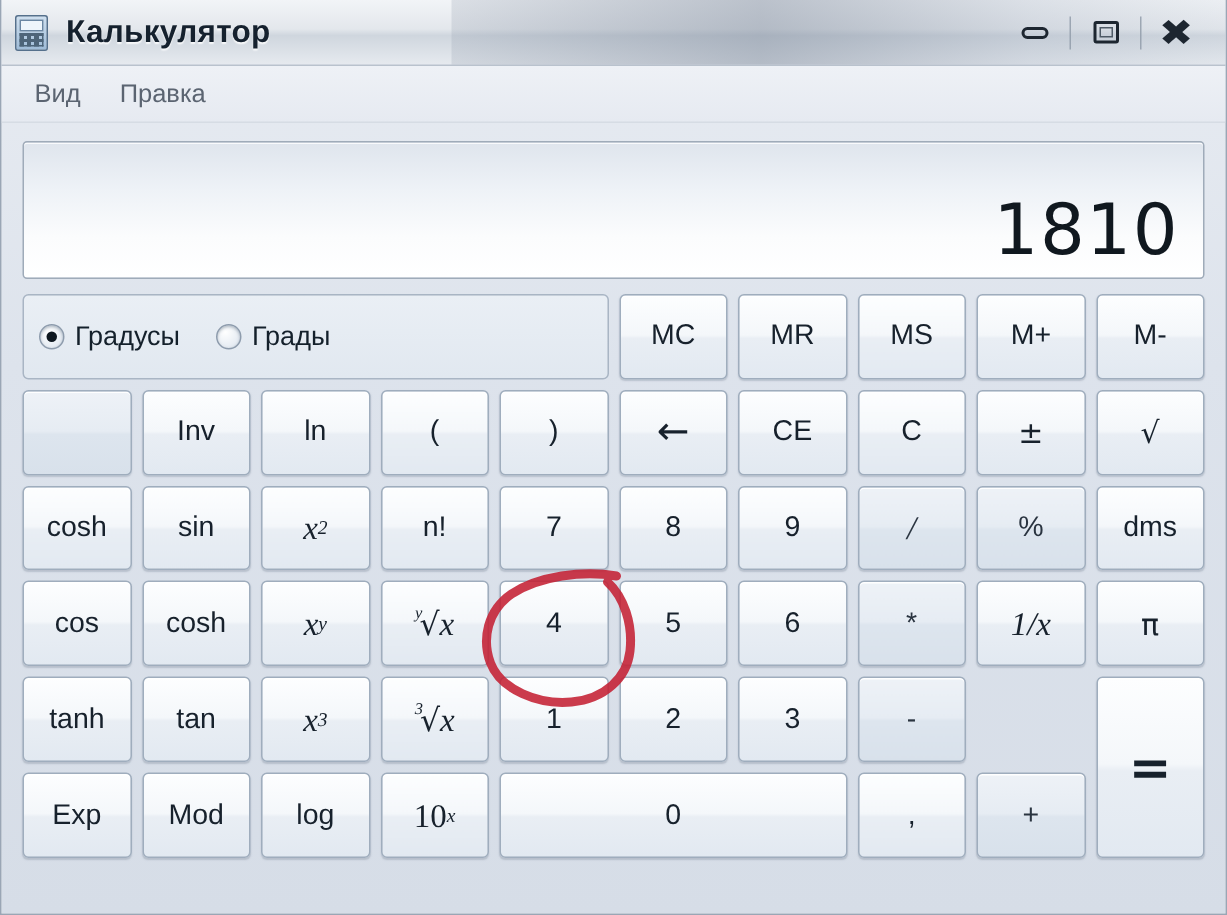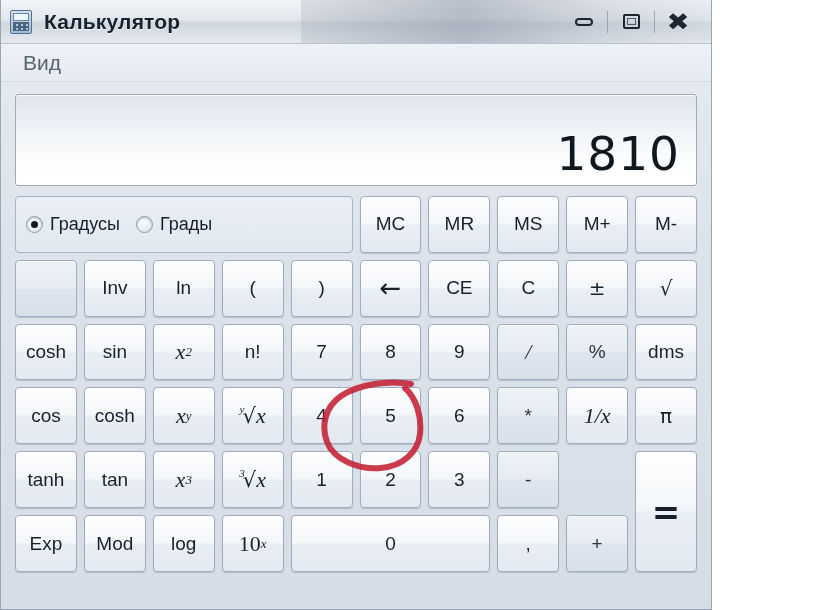--- a/index.html
+++ b/index.html
@@ -6,21 +6,21 @@
 
   html, body {
     width: 818px;
     height: 610px;
     overflow: hidden;
     font-family: "Liberation Sans", sans-serif;
   }
 
   #window {
     position: relative;
-    width: 712px;
+    width: 818px;
     height: 610px;
     background: linear-gradient(to bottom, #e8ecf2 0%, #dde3ec 40%, #d6dde7 100%);
     border: 1px solid #9aa6b5;
     border-top: none;
     overflow: hidden;
   }
 
   
   #titlebar {
     position: relative;
@@ -125,21 +125,21 @@
   #menubar {
     height: 38px;
     display: flex;
     align-items: center;
     padding-left: 12px;
     gap: 6px;
     background: linear-gradient(to bottom, #eef1f6, #e6eaf1);
     border-bottom: 1px solid #d6dce4;
   }
   .menu-item {
-    font-size: 21px;
+    font-size: 17px;
     color: #5b6471;
     padding: 3px 10px;
     cursor: default;
   }
 
   
   #display-wrap { padding: 12px 14px 8px 14px; }
   #display {
     height: 92px;
     background: linear-gradient(to bottom, #dfe5ed 0%, #eef2f7 35%, #fbfcfd 70%, #ffffff 100%);
@@ -238,21 +238,21 @@
 
   
   #anglebox {
     grid-column: span 5;
     background: linear-gradient(to bottom, #eaeff5, #e1e8f0);
     border: 1px solid #a9b5c4;
     border-radius: 4px;
     display: flex;
     align-items: center;
     padding: 0 10px;
-    gap: 16px;
+    gap: 24px;
   }
   .radio-opt {
     display: flex;
     align-items: center;
     gap: 7px;
     cursor: default;
   }
   .radio-dot {
     width: 17px; height: 17px;
     border-radius: 50%;
@@ -306,20 +306,21 @@
       </div>
       <div class="sep"></div>
       <div class="winbtn">
         <span class="ic-close">✖</span>
       </div>
     </div>
   </div>
 
   <div id="menubar">
     <div class="menu-item">Вид</div>
+    <div class="menu-item">Правка</div>
   </div>
 
   <div id="display-wrap">
     <div id="display">
       <span id="display-value">1810</span>
     </div>
   </div>
 
   <div id="keypad">
 

